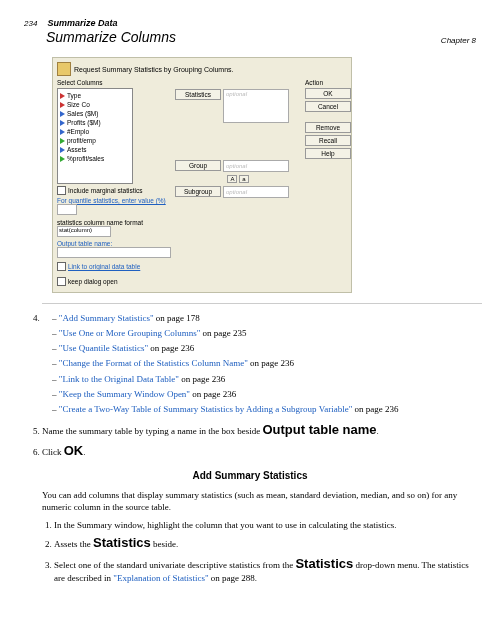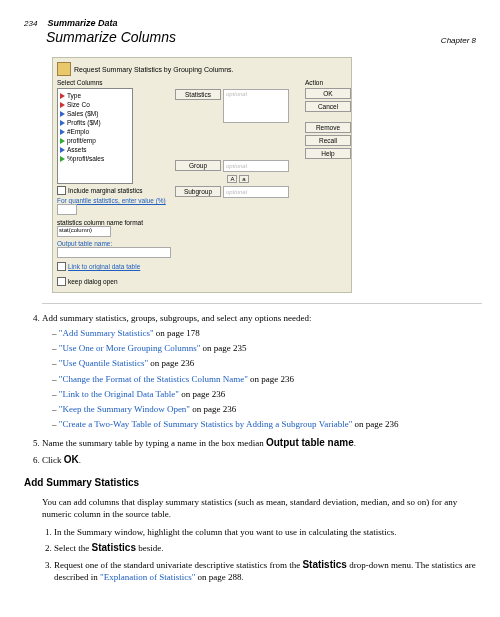--- a/index.html
+++ b/index.html
@@ -87,25 +87,25 @@
 
   .divider { border:none; border-top:1px solid #ccc; margin:10px 0 8px 18px; width:440px;}
 
   .body-text { font-family: Georgia, "Times New Roman", serif; font-size:9px; line-height:1.35; }
   .step-list { margin:0 0 0 18px; padding:0; }
   .step-list > li { margin-bottom:3px; }
   .sub-list { list-style:none; margin:3px 0 6px 10px; padding:0;}
   .sub-list li { margin-bottom:3px; }
   .sub-list li::before { content:"– "; }
   .link { color:#2060c0; }
-  .sec-head { font-family: Arial, sans-serif; font-weight:bold; font-size:10px; margin:10px 0 6px 0;}
+  .sec-head { font-family: Arial, sans-serif; font-weight:bold; font-size:10px; margin:10px 0 6px 0;text-align:center;}
   .para { margin:4px 0 6px 18px; }
   ol.num { margin:0 0 8px 18px; padding:0 0 0 12px;}
   ol.num li { margin-bottom:3px;}
-  .bold { font-weight:bold; font-family: Arial, sans-serif; font-size:10px;}
+  .bold { font-weight:bold; font-family: Arial, sans-serif; font-size:13px;}
 </style>
 </head>
 <body>
 
 <div class="page">
   <div class="header-row">
     <div>
       <span class="page-num">234</span>&nbsp;&nbsp;&nbsp;
       <span class="hdr-title">Summarize Data</span>
       <div class="hdr-sub" style="margin-left:22px;">Summarize Columns</div>
@@ -214,46 +214,45 @@
       <span class="chk"></span>
       <span>keep dialog open</span>
     </div>
   </div>
 
   <hr class="divider">
 
   <div class="body-text">
     <ol class="step-list" start="4">
       <li>
-        <span>Add summary statistics, groups, subgroups, and select any options needed:</span>
         <ul class="sub-list">
           <li><span class="link">"Add Summary Statistics"</span><span> on page 178</span></li>
           <li><span class="link">"Use One or More Grouping Columns"</span><span> on page 235</span></li>
           <li><span class="link">"Use Quantile Statistics"</span><span> on page 236</span></li>
           <li><span class="link">"Change the Format of the Statistics Column Name"</span><span> on page 236</span></li>
           <li><span class="link">"Link to the Original Data Table"</span><span> on page 236</span></li>
           <li><span class="link">"Keep the Summary Window Open"</span><span> on page 236</span></li>
           <li><span class="link">"Create a Two-Way Table of Summary Statistics by Adding a Subgroup Variable"</span><span> on page 236</span></li>
         </ul>
       </li>
       <li>
-        <span>Name the summary table by typing a name in the box median </span><span class="bold">Output table name</span><span>.</span>
+        <span>Name the summary table by typing a name in the box beside </span><span class="bold">Output table name</span><span>.</span>
       </li>
       <li>
         <span>Click </span><span class="bold">OK</span><span>.</span>
       </li>
     </ol>
 
     <div class="sec-head">Add Summary Statistics</div>
 
     <p class="para">You can add columns that display summary statistics (such as mean, standard deviation, median, and so on) for any numeric column in the source table.</p>
 
     <ol class="num">
       <li>In the Summary window, highlight the column that you want to use in calculating the statistics.</li>
       <li>
-        <span>Select the </span><span class="bold">Statistics</span><span> beside.</span>
-      </li>
-      <li>
-        <span>Request one of the standard univariate descriptive statistics from the </span><span class="bold">Statistics</span><span> drop-down menu. The statistics are described in </span><span class="link">"Explanation of Statistics"</span><span> on page 288.</span>
+        <span>Assets the </span><span class="bold">Statistics</span><span> beside.</span>
+      </li>
+      <li>
+        <span>Select one of the standard univariate descriptive statistics from the </span><span class="bold">Statistics</span><span> drop-down menu. The statistics are described in </span><span class="link">"Explanation of Statistics"</span><span> on page 288.</span>
       </li>
     </ol>
   </div>
 </div>
 
 </body></html>

